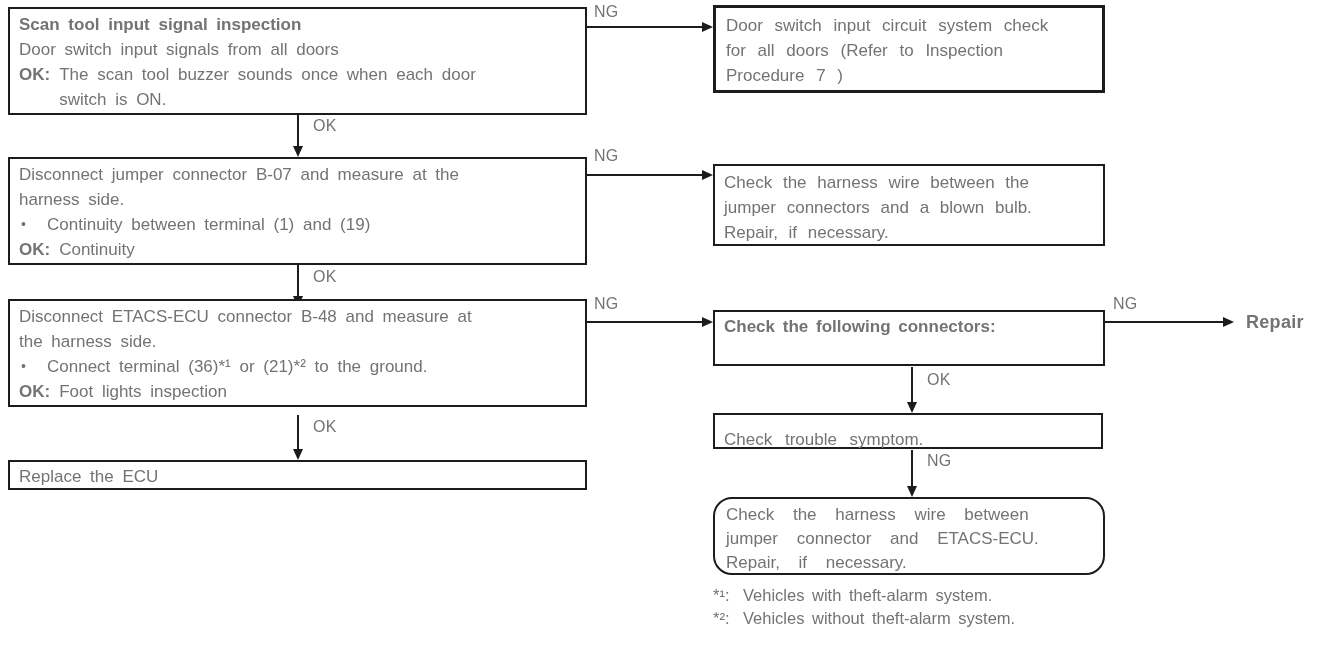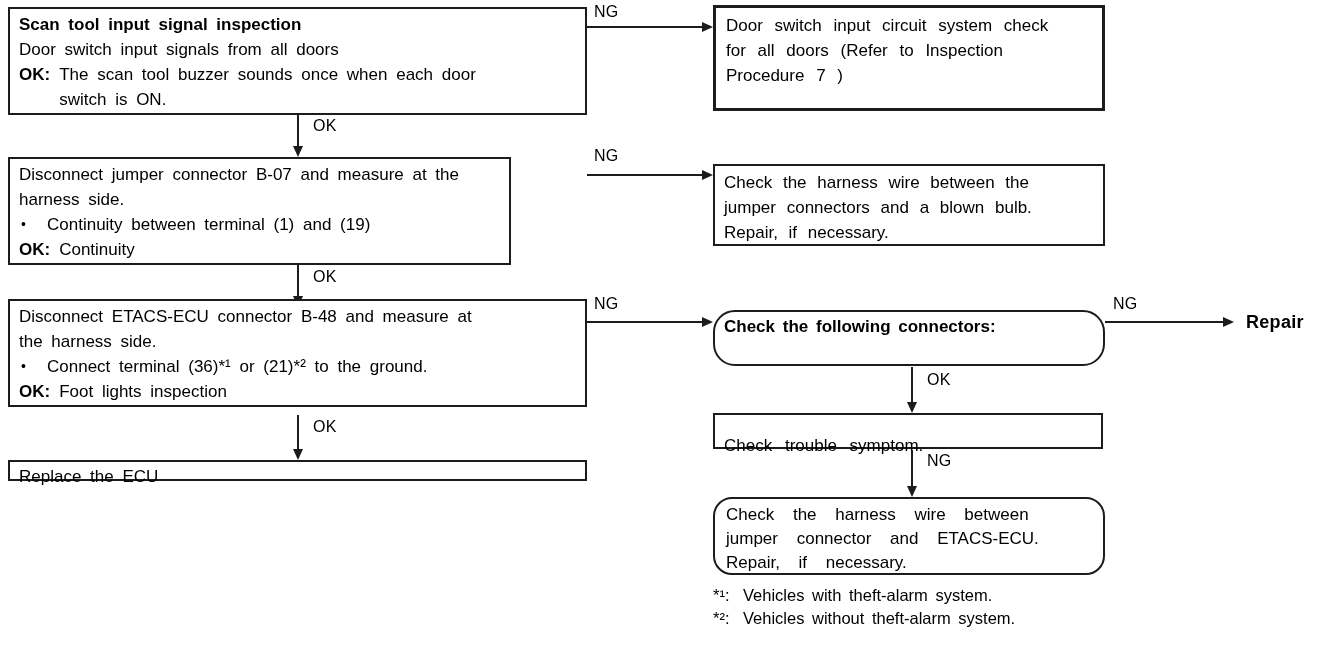--- a/index.html
+++ b/index.html
@@ -1,18 +1,18 @@
 <!DOCTYPE html>
 <html><head>
 <meta charset="utf-8">
 <style>
   html, body { margin:0; padding:0; background:#ffffff; }
   .canvas {
     position:relative; width:1328px; height:664px; background:#ffffff;
-    font-family:"Liberation Sans", sans-serif; color:#000000; overflow:hidden;
+    font-family:"Liberation Sans", sans-serif; color:#737373; overflow:hidden;
   }
   .box {
     position:absolute; box-sizing:border-box; background:#fff;
     border:2px solid #1c1c1c; font-size:17px; line-height:25px;
     word-spacing:4px; padding:3px 9px;
   }
   .box.thick { border-width:3px; padding:5px 10px; }
   .bold { font-weight:bold; }
   .pre { white-space:pre-line; }
   .row { display:flex; align-items:flex-start; }
@@ -49,28 +49,28 @@
     <div class="row">
       <span class="ok-label">OK:</span>
       <div class="flex1 pre">The scan tool buzzer sounds once when each door
 switch is ON.</div>
     </div>
   </div>
 
   <span class="lbl" style="left:594px; top:3px;">NG</span>
   <div class="harrow" style="left:587px; top:26px; width:115px;"></div>
 
-  <div class="box thick pre" style="left:713px; top:5px; width:392px; height:106px; word-spacing:7px;">Door switch input circuit system check
+  <div class="box thick pre" style="left:713px; top:5px; width:392px; height:88px; word-spacing:7px;">Door switch input circuit system check
 for all doors (Refer to Inspection
 Procedure 7 )</div>
 
   <div class="varrow" style="left:297px; top:114px; height:32px;"></div>
   <span class="lbl" style="left:313px; top:117px;">OK</span>
 
-  <div class="box" style="left:8px; top:157px; width:503px; height:108px;">
+  <div class="box" style="left:8px; top:157px; width:579px; height:108px;">
     <div class="pre">Disconnect jumper connector B-07 and measure at the
 harness side.</div>
     <div class="row">
       <span class="bullet">•</span>
       <div class="flex1">Continuity between terminal (1) and (19)</div>
     </div>
     <div class="row">
       <span class="ok-label">OK:</span>
       <div class="flex1">Continuity</div>
     </div>
@@ -95,44 +95,44 @@
     </div>
     <div class="row">
       <span class="ok-label">OK:</span>
       <div class="flex1">Foot lights inspection</div>
     </div>
   </div>
 
   <span class="lbl" style="left:594px; top:295px;">NG</span>
   <div class="harrow" style="left:587px; top:321px; width:115px;"></div>
 
-  <div class="box" style="left:713px; top:310px; width:392px; height:56px; word-spacing:3px; line-height:24px;border-radius:22px;">
+  <div class="box" style="left:713px; top:310px; width:392px; height:56px; word-spacing:3px; line-height:24px;">
     <div class="bold">Check the following connectors:</div>
   </div>
 
   <span class="lbl" style="left:1113px; top:295px;">NG</span>
   <div class="harrow" style="left:1105px; top:321px; width:118px;"></div>
   <span class="repair" style="left:1246px; top:312px;">Repair</span>
 
   <div class="varrow" style="left:911px; top:367px; height:35px;"></div>
   <span class="lbl" style="left:927px; top:371px;">OK</span>
 
-  <div class="box" style="left:713px; top:413px; width:390px; height:36px; word-spacing:8px; padding-top:18px;">Check trouble symptom.</div>
+  <div class="box" style="left:713px; top:413px; width:390px; height:36px; word-spacing:8px; padding-top:12px;">Check trouble symptom.</div>
 
   <div class="varrow" style="left:911px; top:450px; height:36px;"></div>
   <span class="lbl" style="left:927px; top:452px;">NG</span>
 
   <div class="box pre" style="left:713px; top:497px; width:392px; height:78px; word-spacing:14px; line-height:24px; padding:4px 11px;border-radius:19px;">Check the harness wire between
 jumper connector and ETACS-ECU.
 Repair, if necessary.</div>
 
   <div class="varrow" style="left:297px; top:415px; height:34px;"></div>
   <span class="lbl" style="left:313px; top:418px;">OK</span>
 
-  <div class="box" style="left:8px; top:460px; width:579px; height:21px; line-height:26px; padding:2px 9px;">Replace the ECU</div>
+  <div class="box" style="left:8px; top:460px; width:579px; height:30px; line-height:26px; padding:2px 9px;">Replace the ECU</div>
 
   <div class="note">
     <div class="note-item">
       <span class="note-marker">*¹:</span>
       <span>Vehicles with theft-alarm system.</span>
     </div>
     <div class="note-item">
       <span class="note-marker">*²:</span>
       <span>Vehicles without theft-alarm system.</span>
     </div>

